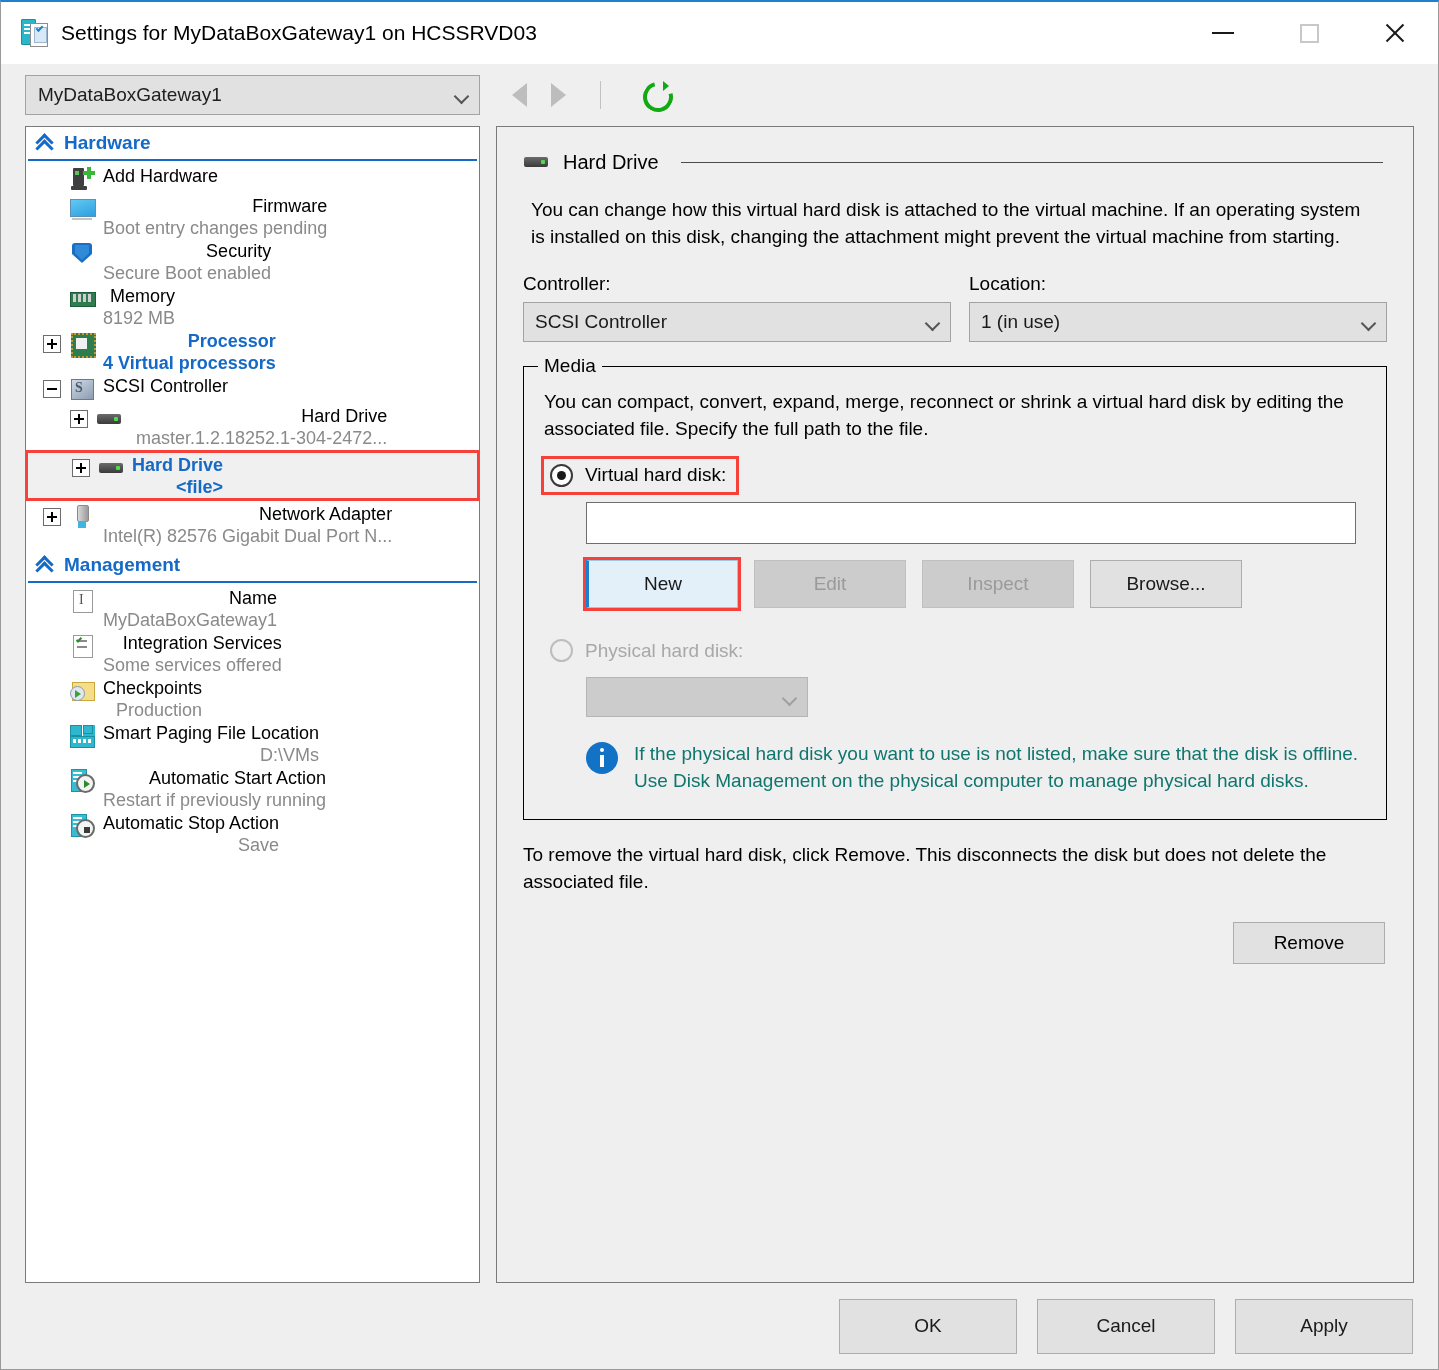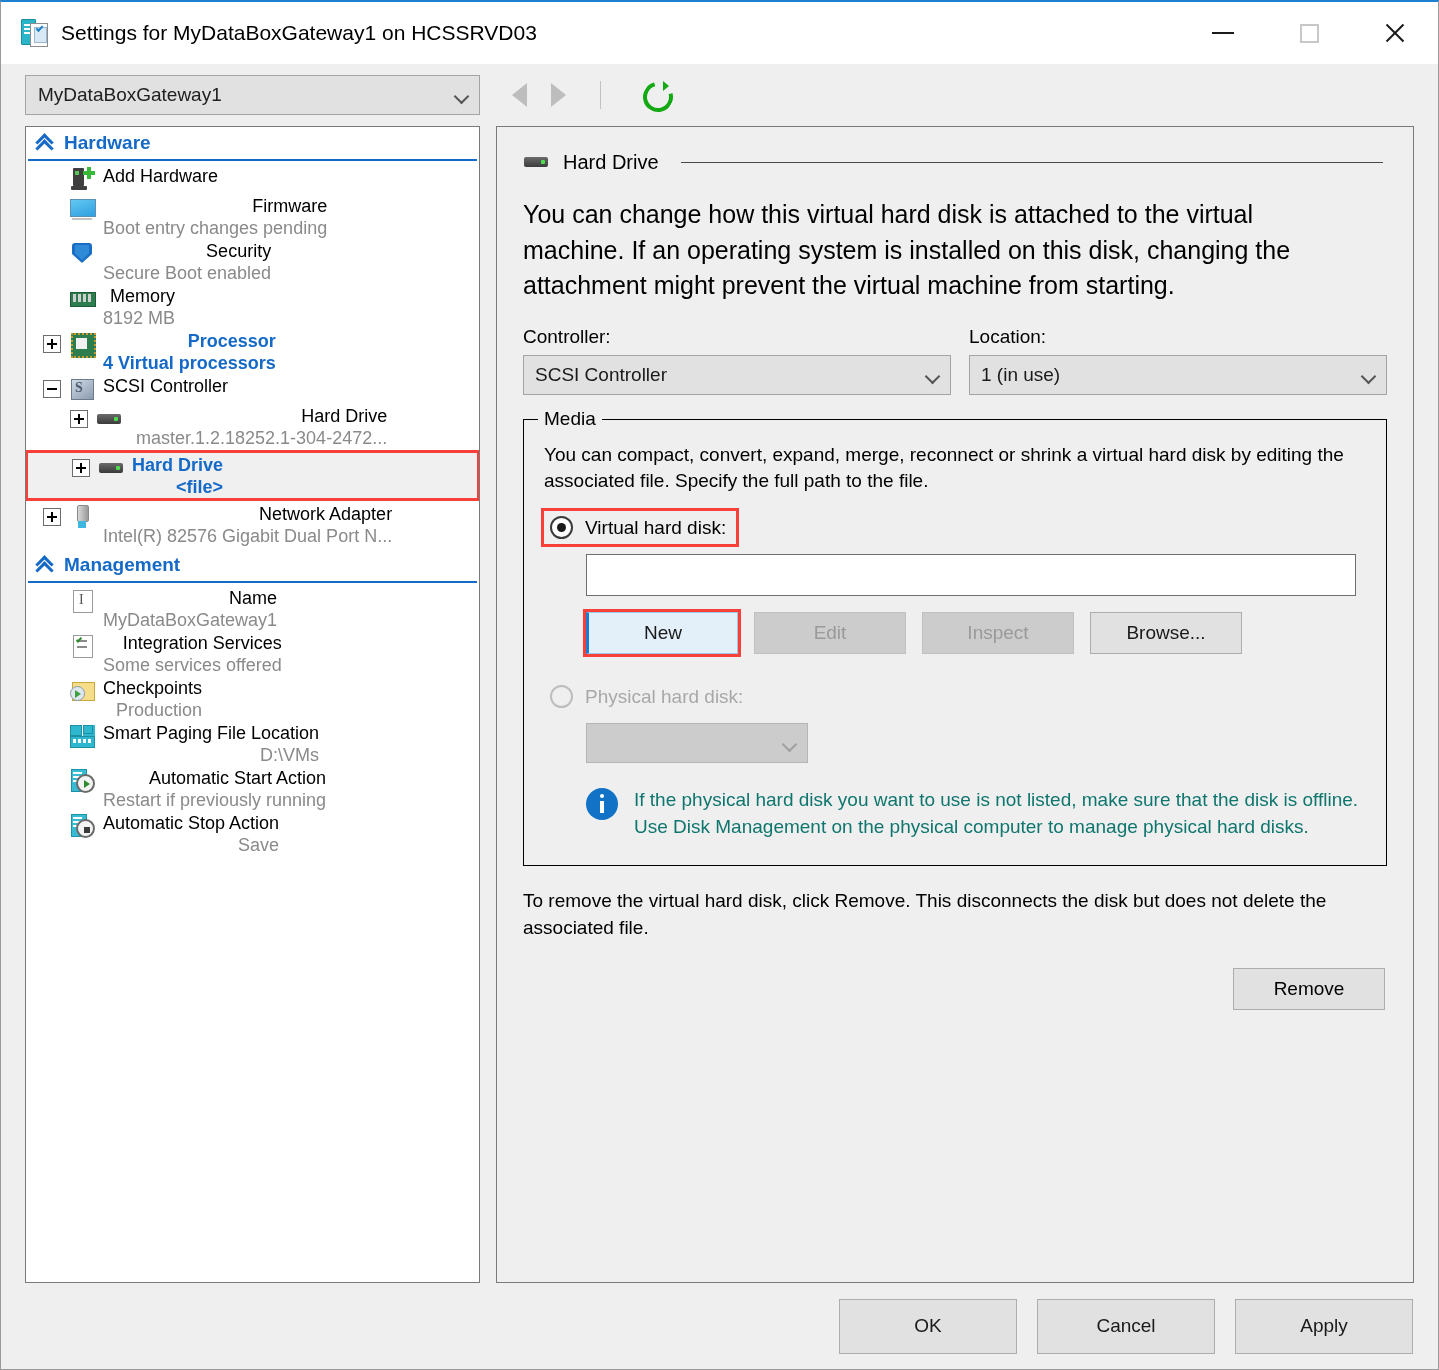--- a/index.html
+++ b/index.html
@@ -183,21 +183,21 @@
   .ic-act:after{ content:""; position:absolute; right:0px; bottom:1px; width:15px; height:15px; background:#f4f4f4; border:2px solid #6a6a6a; border-radius:50%;}
   .ic-act .play{ position:absolute; right:5px; bottom:6px; width:0;height:0; border-left:6px solid #2e8b2e; border-top:4px solid transparent; border-bottom:4px solid transparent; z-index:3;}
   .ic-act .stop{ position:absolute; right:5px; bottom:6px; width:6px; height:6px; background:#3a3a3a; z-index:3;}
 
   
   .rp-inner { padding:22px 26px 0 26px;}
   .rp-head { display:flex; align-items:center; gap:14px; }
   .rp-head-icon { width:26px; height:26px; position:relative; flex:0 0 auto;}
   .rp-title { font-size:20px; color:#000; white-space:nowrap;}
   .rp-rule { flex:1 1 auto; height:1px; background:#4a4a4a; margin-left:8px; margin-right:4px;}
-  .rp-desc { font-size:25px; color:#000; line-height:1.42; margin-top:22px; max-width:835px;}
+  .rp-desc { font-size:19px; color:#000; line-height:1.42; margin-top:22px; max-width:835px;margin-left:8px;}
 
   .row-2 { display:flex; margin-top:22px; gap:18px;}
   .field { display:flex; flex-direction:column;}
   .field.f-ctrl { width:428px;}
   .field.f-loc { width:418px;}
   .field-label { font-size:19px; color:#000; margin-bottom:7px;}
   .combo {
     height:40px; background:#e1e1e1; border:1px solid #a3a3a3;
     display:flex; align-items:center; padding:0 10px 0 11px;
     font-size:19px; color:#1a1a1a;
@@ -217,21 +217,21 @@
   .radio.dis{ border-color:#bdbdbd; background:#efefef;}
   .radio-label{ font-size:19px; color:#000;}
   .radio-label.dis{ color:#a8a8a8;}
 
   .path-input {
     margin:10px 0 0 42px; height:42px; background:#fff; border:1px solid #6e6e6e;
     width:770px; font-size:19px; padding:0 8px; display:flex; align-items:center; color:#000;
   }
   .btn-row { display:flex; gap:16px; margin:16px 0 0 42px; align-items:center;}
   .btn {
-    width:152px; height:42px; border:1px solid #adadad; background:#e1e1e1;
+    width:152px; height:48px; border:1px solid #adadad; background:#e1e1e1;
     display:flex; align-items:center; justify-content:center;
     font-size:19px; color:#1a1a1a;
   }
   .btn.disabled { background:#cccccc; color:#9a9a9a; border-color:#c0c0c0;}
   .btn.newbtn { background:#e3f0fa; border:1px solid #9cc8e8; border-left:3px solid #1b7fd0;}
   .btn-wrap.hl { outline:3px solid #f8403a; display:inline-flex;}
 
   .sub-combo { margin:10px 0 0 42px; width:222px;}
   .info-row { display:flex; gap:16px; margin:24px 0 0 42px; align-items:flex-start;}
   .info-ico { width:32px; height:32px; border-radius:50%; background:#1273c6; position:relative; flex:0 0 auto; margin-top:1px;}

